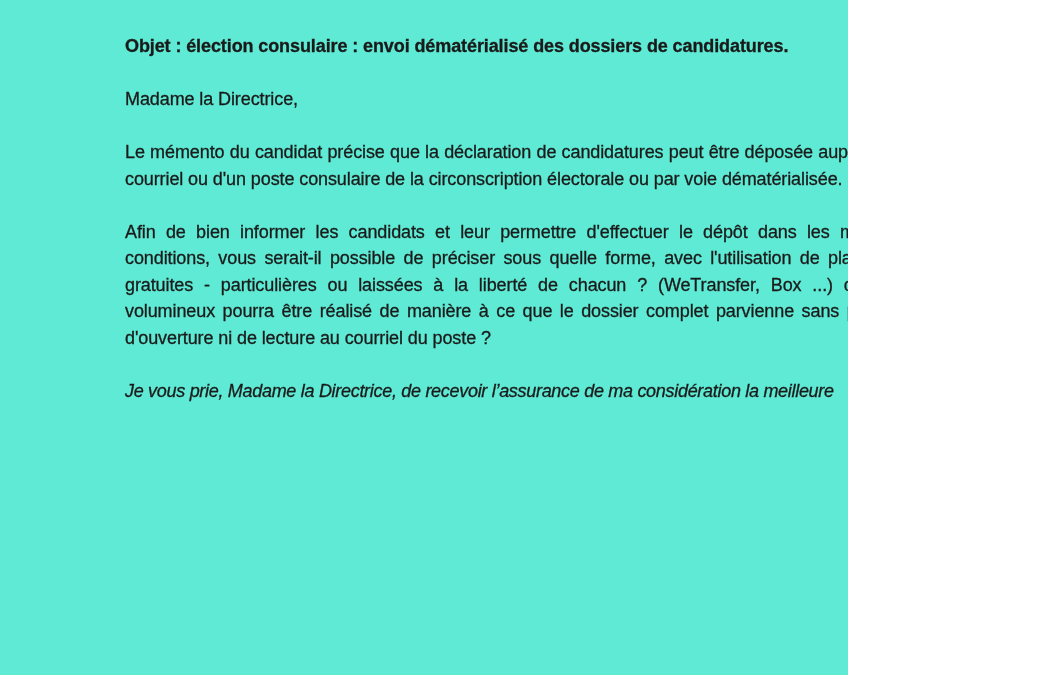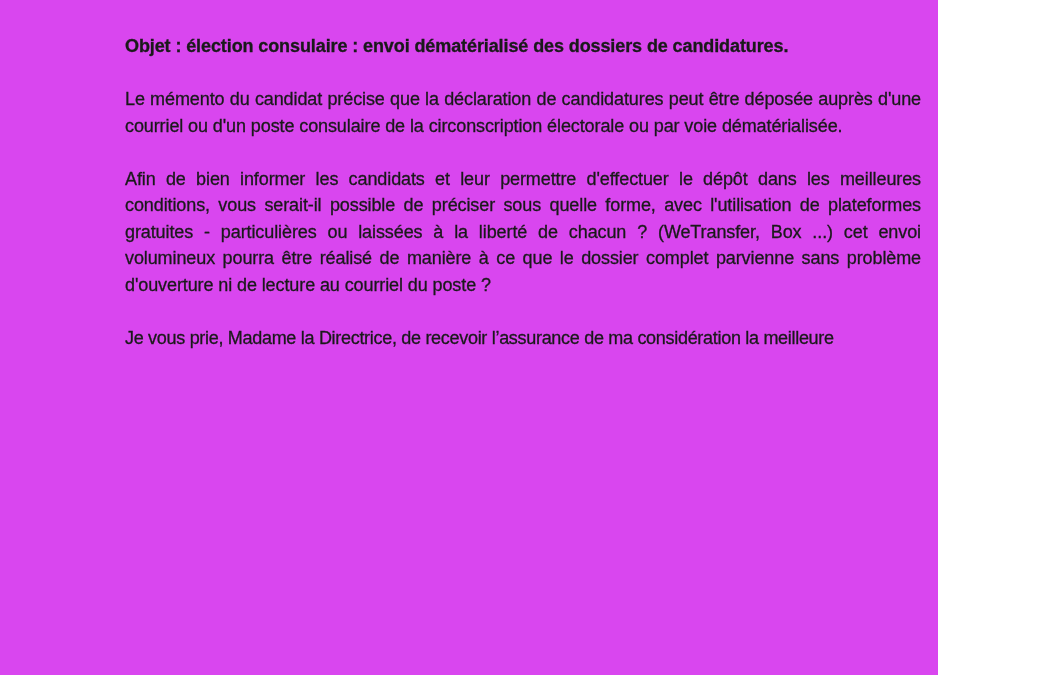--- a/index.html
+++ b/index.html
@@ -2,23 +2,23 @@
 <html lang="fr"><head>
 <meta charset="utf-8">
 <style>
   html, body {
     margin: 0;
     padding: 0;
     background: #ffffff;
   }
   .page {
     position: relative;
-    width: 938px;
+    width: 848px;
     height: 675px;
-    background: #d946ef;
+    background: #5eead4;
     overflow: hidden;
   }
   .letter-content {
     position: absolute;
     left: 125px;
     top: 33px;
     width: 796px;
     font-family: "Liberation Sans", sans-serif;
     font-size: 18px;
     line-height: 26.5px;
@@ -37,30 +37,32 @@
     font-weight: bold;
     text-align: left !important;
   }
   .salutation {
     text-align: left !important;
   }
   .closing {
     white-space: nowrap;
     text-align: left;
     letter-spacing: -0.3px;
+    font-style: italic;
   }
 </style>
 </head>
 <body>
 
 <div class="page">
   <div class="letter-content">
 
     <p class="subject">Objet : élection consulaire : envoi dématérialisé des dossiers de candidatures.</p>
 
+    <p class="salutation gap">Madame la Directrice,</p>
 
     <p class="gap">Le mémento du candidat précise que la déclaration de candidatures peut être déposée auprès d'une courriel ou d'un poste consulaire de la circonscription électorale ou par voie dématérialisée.</p>
 
 
 
     <p class="gap">Afin de bien informer les candidats et leur permettre d'effectuer le dépôt dans les meilleures conditions, vous serait-il possible de préciser sous quelle forme, avec l'utilisation de plateformes gratuites - particulières ou laissées à la liberté de chacun ? (WeTransfer, Box ...) cet envoi volumineux pourra être réalisé de manière à ce que le dossier complet parvienne sans problème d'ouverture ni de lecture au courriel du poste ?</p>
 
 
     <p class="closing gap">Je vous prie, Madame la Directrice, de recevoir l’assurance de ma considération la meilleure</p>
 

